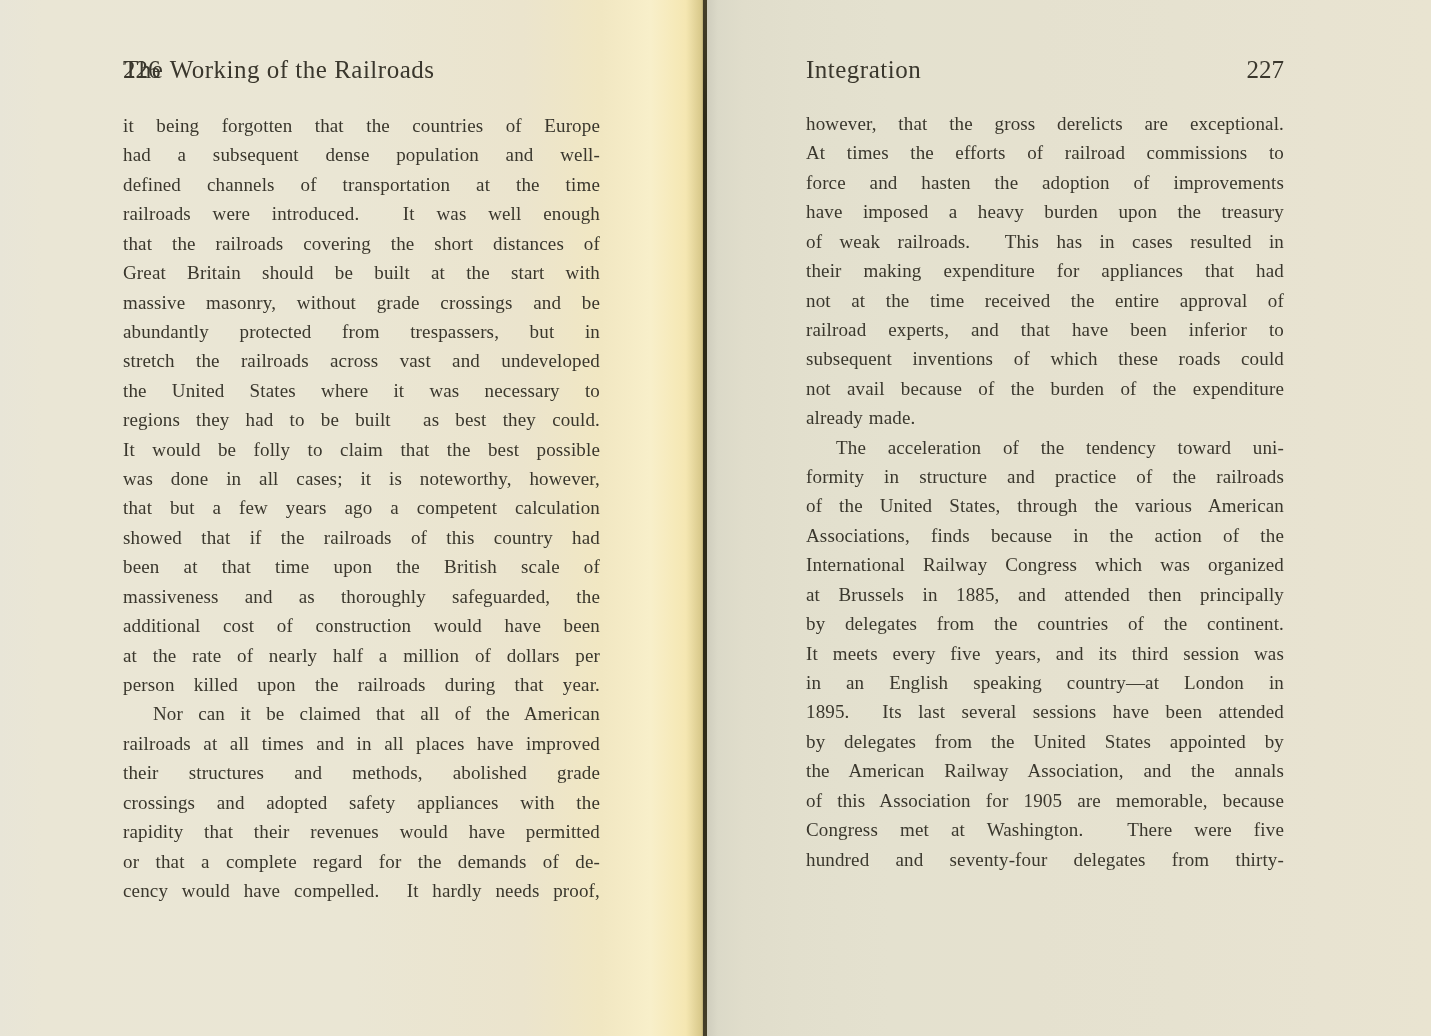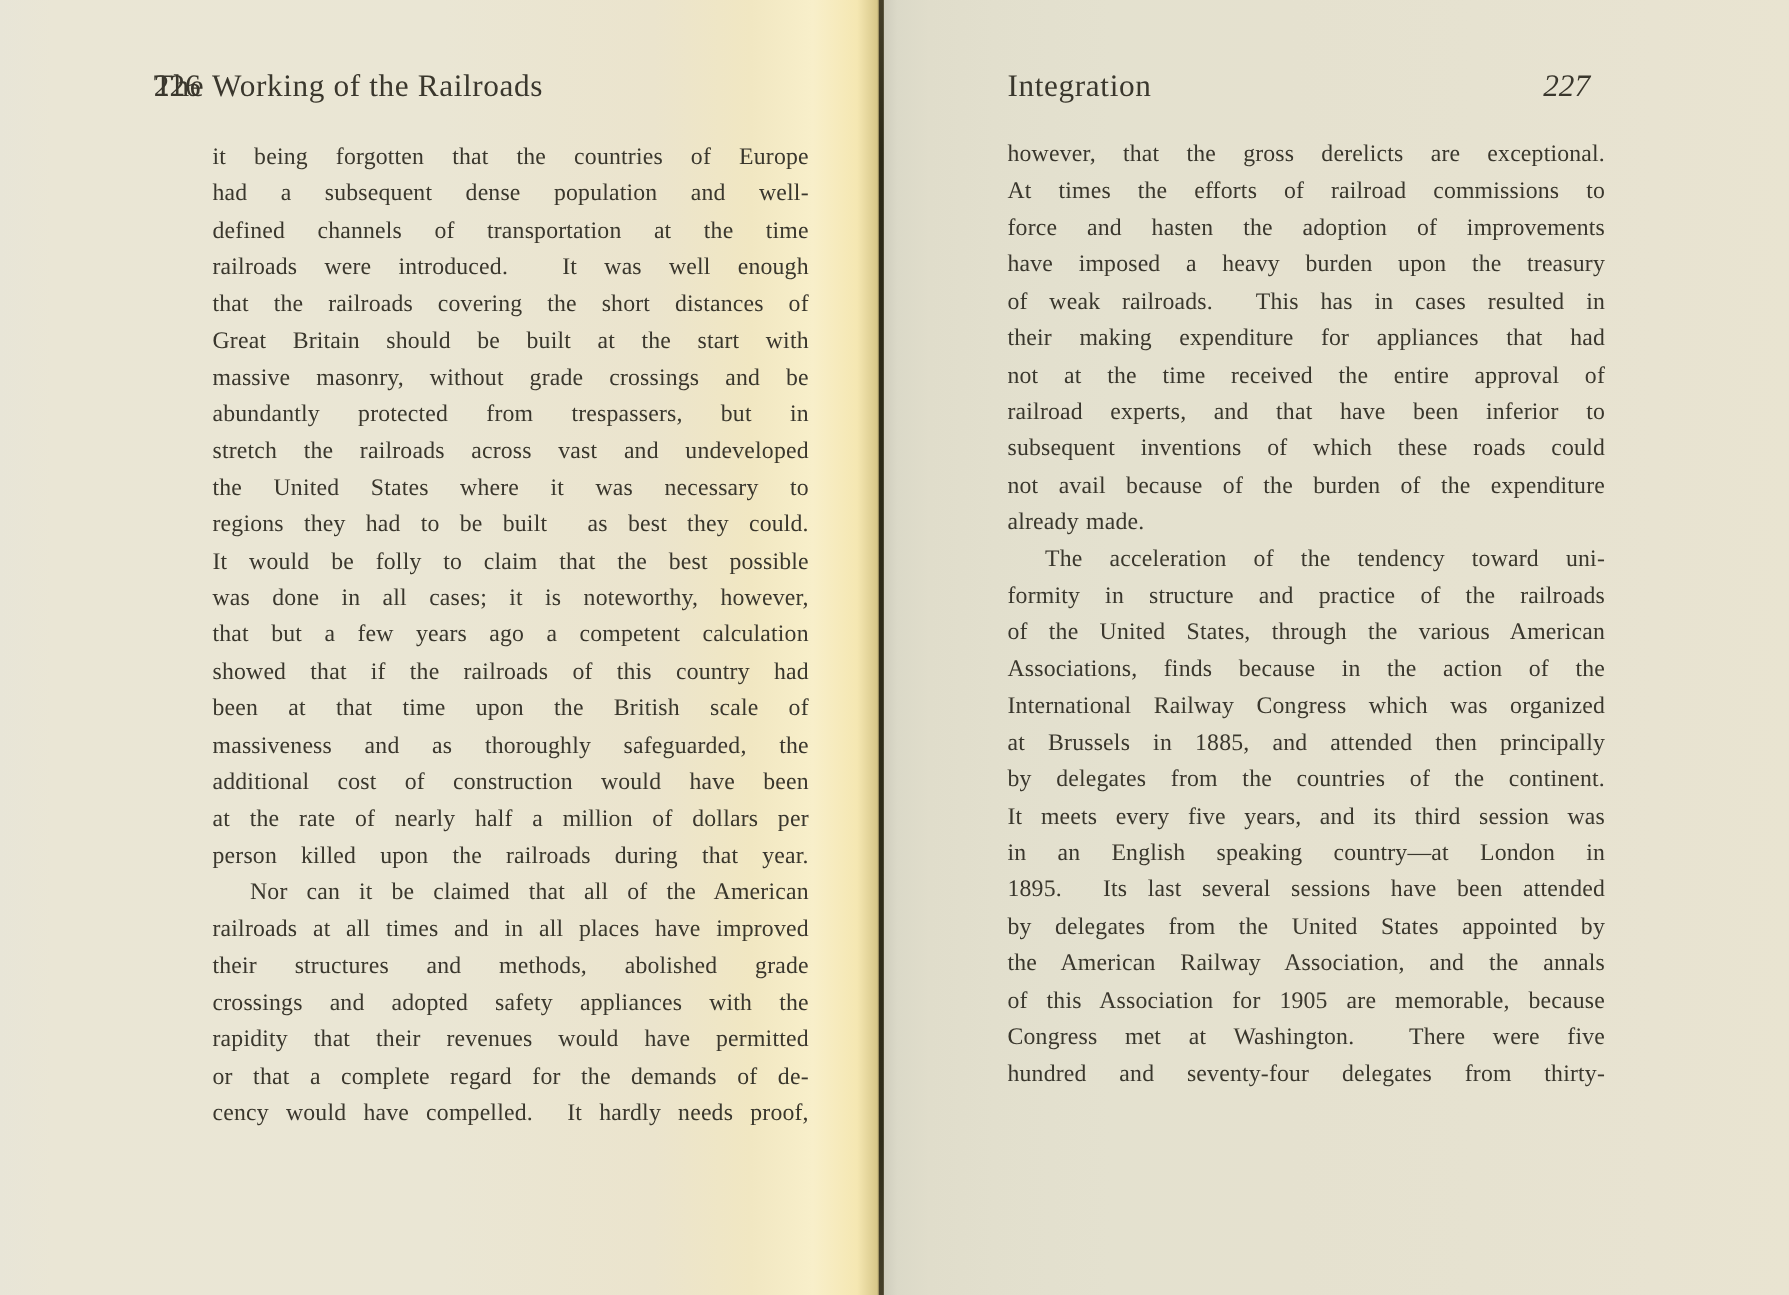--- a/index.html
+++ b/index.html
@@ -51,24 +51,24 @@
   }
   .running-head .pagenum { position: absolute; top: 0; }
   .running-head .title {
     position: absolute; left: 0; right: 0;
     text-align: left;
     letter-spacing: 0.5px;
   }
   .head-left  { left: 123px; width: 477px; }
   .head-left .pagenum { left: 0; }
   .head-right { left: 806px; width: 478px; }
-  .head-right .pagenum { right: 12px; font-style: italic; }
+  .head-right .pagenum { right: 0; }
 
   .page-body { position: absolute; }
-  .body-left  { top: 111px; left: 123px; width: 477px; margin-left: 47px; }
+  .body-left  { top: 111px; left: 123px; width: 477px; }
   .body-right { top: 109px; left: 806px; width: 478px; }
 
   .line {
     font-size: 19px;
     line-height: 29.42px;
     letter-spacing: 0.15px;
     word-spacing: 1px;
     text-align: justify;
     text-align-last: justify;
   }

